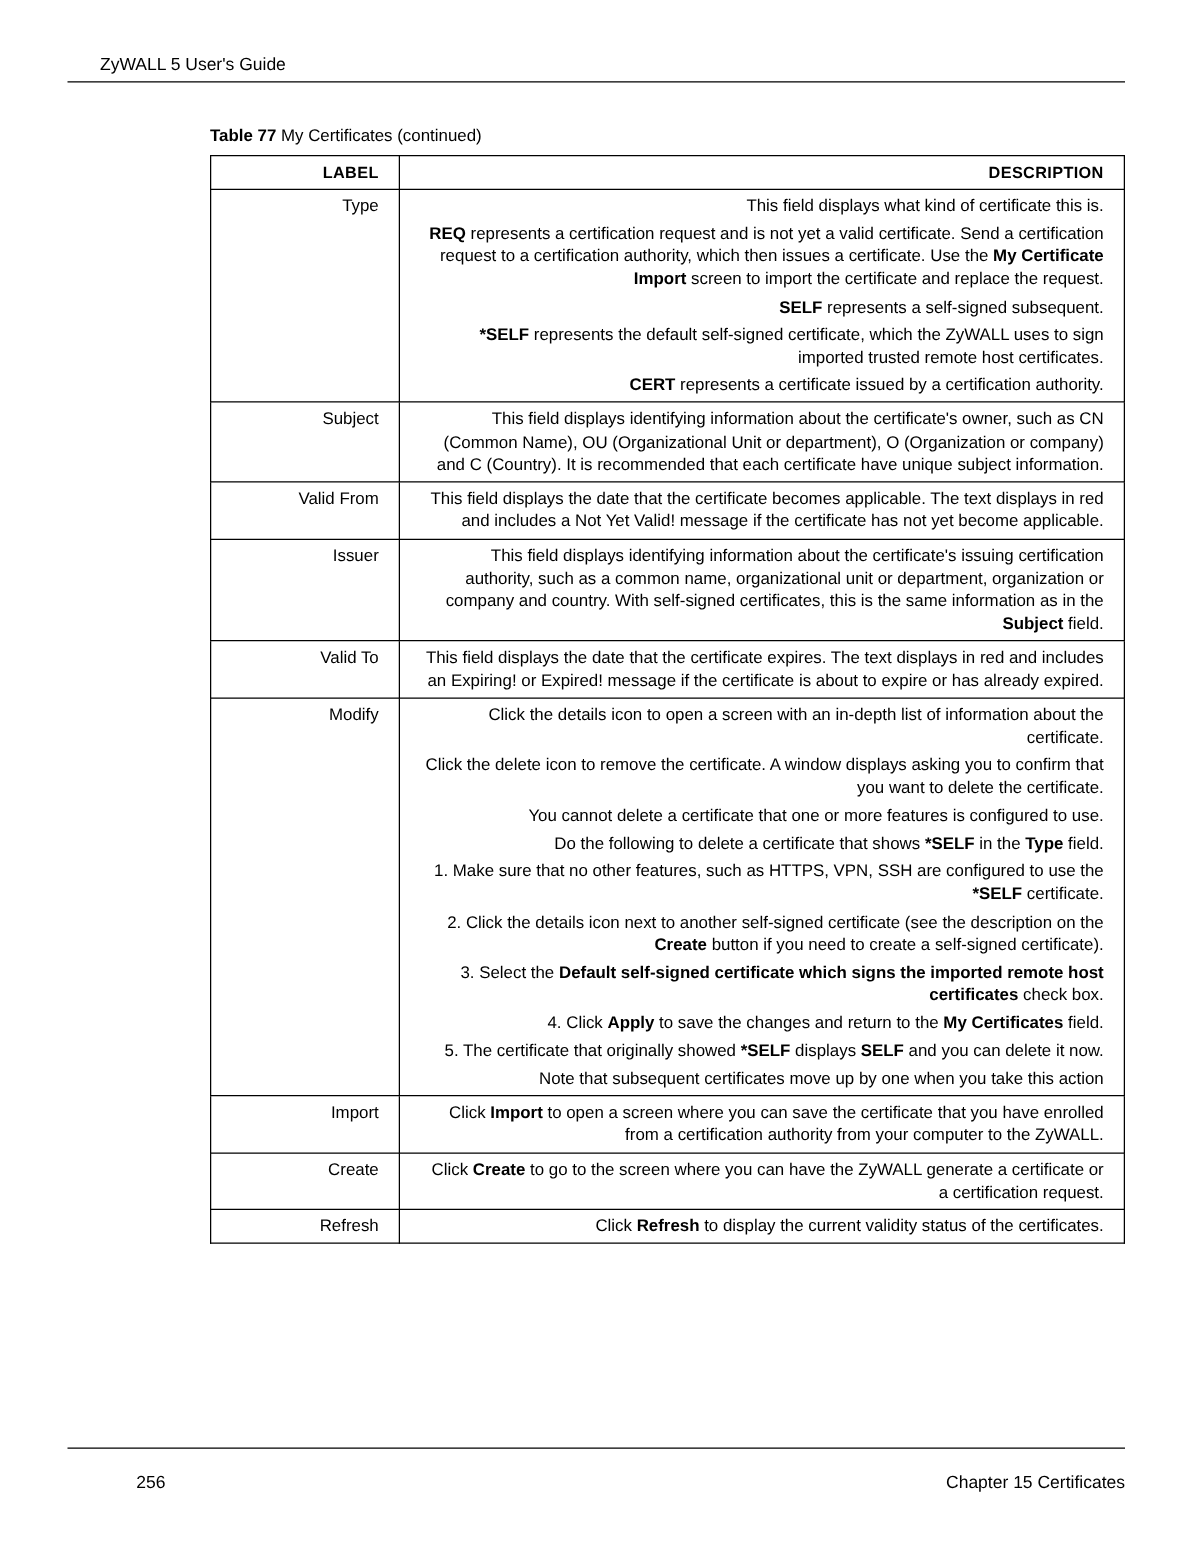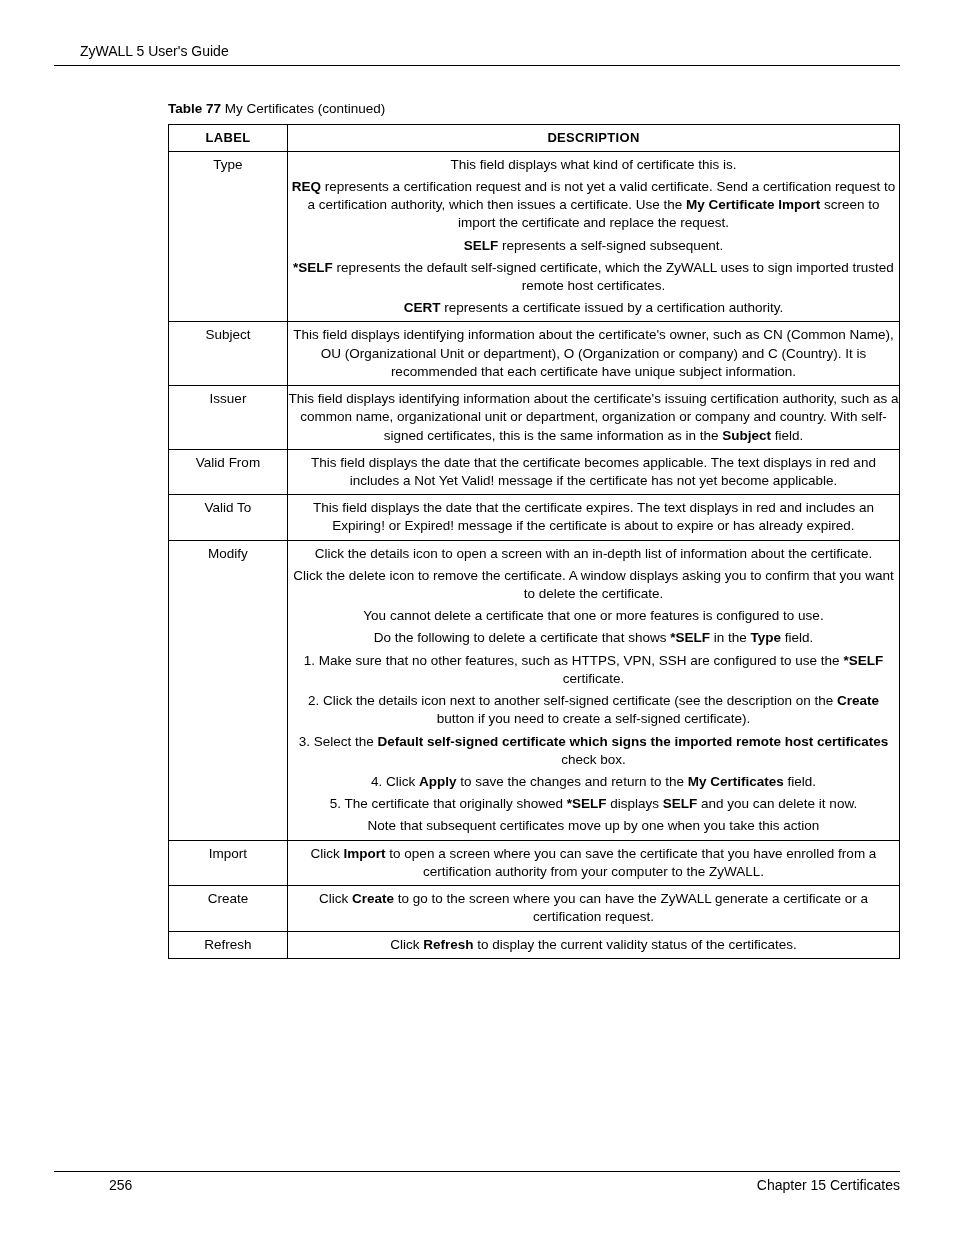--- a/index.html
+++ b/index.html
@@ -37,22 +37,22 @@
     margin-bottom: 6px;
   }
   .table-caption .tnum { font-weight: bold; }
   table.cert {
     width: 100%;
     border-collapse: collapse;
     font-size: 13.5px;
   }
   table.cert th, table.cert td {
     border: 1px solid #000;
-    padding: 4px 0;
-    text-align: center;
+    padding: 4px 16px;
+    text-align: right;
     vertical-align: top;
   }
   table.cert th {
     font-variant: small-caps;
     font-weight: bold;
     font-size: 13px;
     letter-spacing: 0.3px;
   }
   table.cert th.col-label { width: 118px; }
   .desc p { margin: 0 0 4px 0; }
@@ -73,21 +73,21 @@
     font-size: 16px;
     line-height: 1.45;
     margin-left: 114px;
   }
   .footer {
     position: absolute;
     left: 54px;
     right: 54px;
     bottom: 40px;
     border-top: 1px solid #000;
-    padding-top: 4px;
+    padding-top: 17px;
     display: flex;
     justify-content: space-between;
     font-size: 14px;
   }
   .footer .pn { margin-left: 55px; }
 </style>
 </head>
 <body>
 
 <div class="page">
@@ -122,30 +122,30 @@
         </tr>
 
         <tr>
           <td>Subject</td>
           <td class="desc">
             <p>This field displays identifying information about the certificate's owner, such as CN (Common Name), OU (Organizational Unit or department), O (Organization or company) and C (Country). It is recommended that each certificate have unique subject information.</p>
           </td>
         </tr>
 
         <tr>
+          <td>Valid From</td>
+          <td class="desc">
+            <p>This field displays the date that the certificate becomes applicable. The text displays in red and includes a Not Yet Valid! message if the certificate has not yet become applicable.</p>
+          </td>
+        </tr>
+
+        <tr>
           <td>Issuer</td>
           <td class="desc">
             <p><span>This field displays identifying information about the certificate's issuing certification authority, such as a common name, organizational unit or department, organization or company and country. With self-signed certificates, this is the same information as in the </span><span class="b">Subject</span><span> field.</span></p>
-          </td>
-        </tr>
-
-        <tr>
-          <td>Valid From</td>
-          <td class="desc">
-            <p>This field displays the date that the certificate becomes applicable. The text displays in red and includes a Not Yet Valid! message if the certificate has not yet become applicable.</p>
           </td>
         </tr>
 
         <tr>
           <td>Valid To</td>
           <td class="desc">
             <p>This field displays the date that the certificate expires. The text displays in red and includes an Expiring! or Expired! message if the certificate is about to expire or has already expired.</p>
           </td>
         </tr>
 

